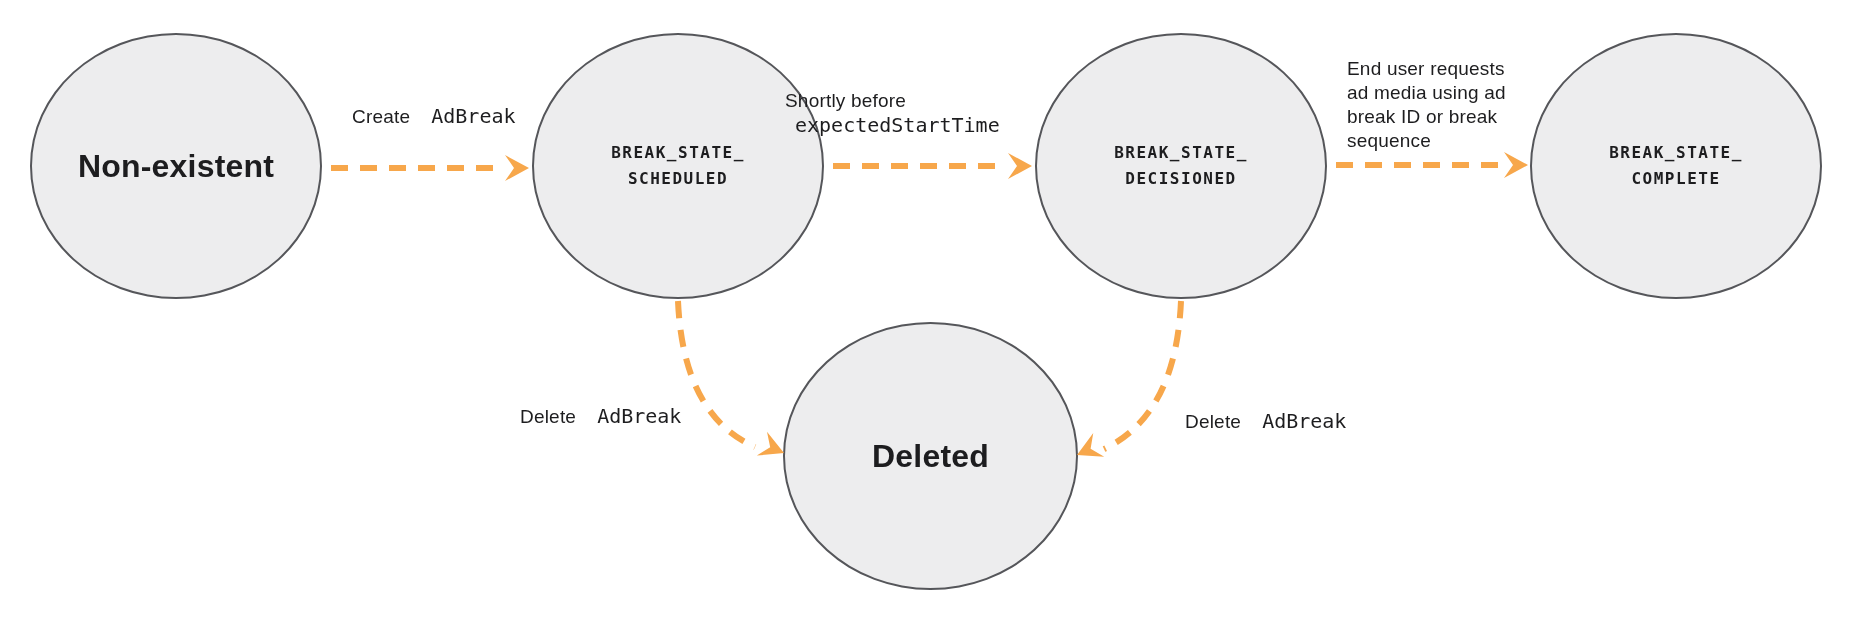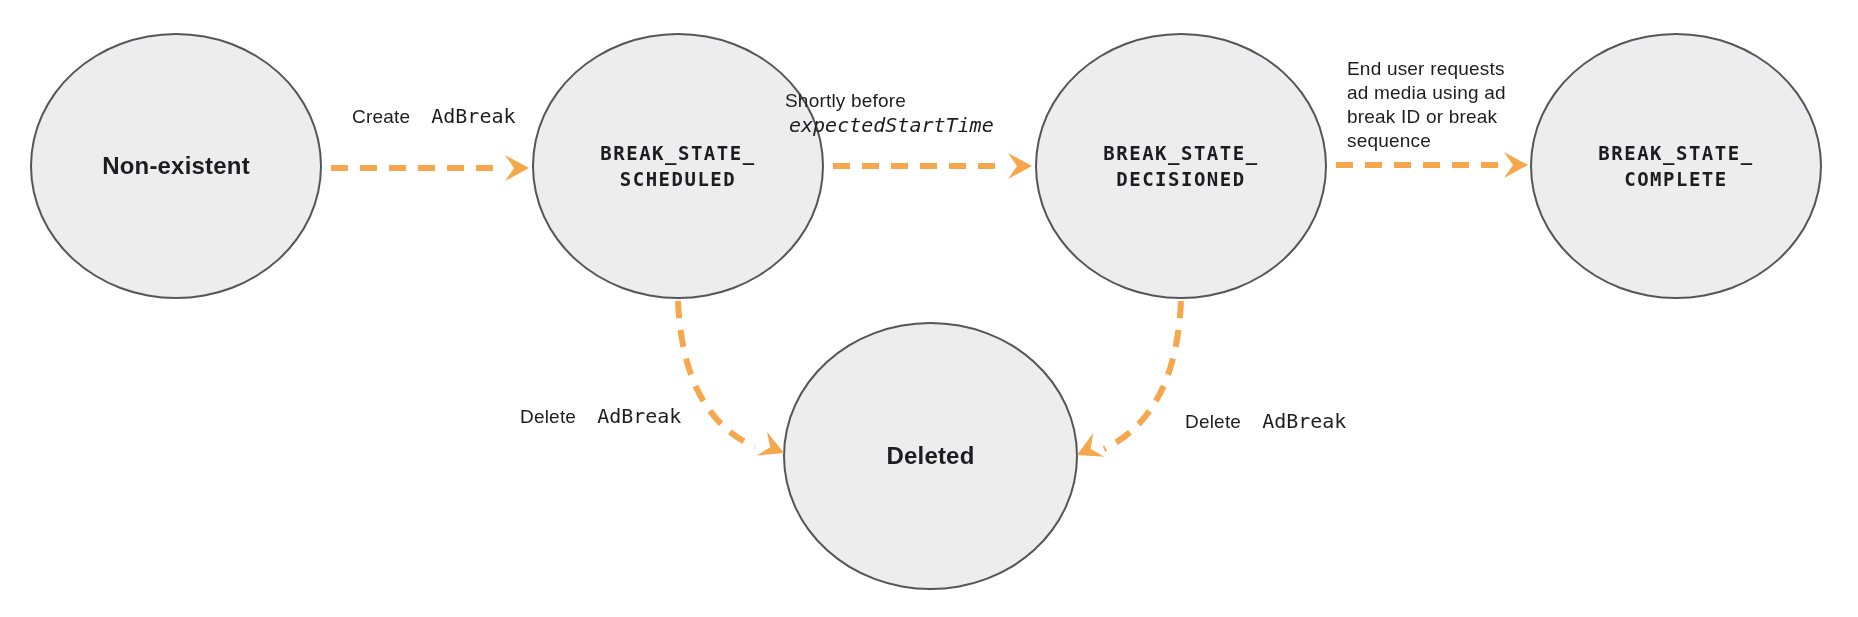--- a/index.html
+++ b/index.html
@@ -19,28 +19,28 @@
     display:flex;
     flex-direction:column;
     align-items:center;
     justify-content:center;
     text-align:center;
     box-sizing:border-box;
     z-index:1;
   }
   .state-name{
     font-weight:bold;
-    font-size:24px;
+    font-size:32px;
     color:#1D1D1F;
     letter-spacing:0.2px;
   }
   .state-code{
     font-family:"DejaVu Sans Mono", monospace;
     font-weight:bold;
-    font-size:19px;
+    font-size:16px;
     line-height:26px;
     letter-spacing:1.5px;
     color:#1D1D1F;
   }
   .edge-label{
     position:absolute;
     font-size:19px;
     line-height:25px;
     color:#1D1D1F;
     white-space:nowrap;
@@ -109,21 +109,21 @@
       <path d="M0,0 L-24,-13 L-15,0 L-24,13 Z" transform="translate(1077,455) rotate(155)"></path>
     </g>
   </svg>
 
   <div class="edge-label" style="left:352px;top:104px;">
     <span>Create</span><span class="code">AdBreak</span>
   </div>
 
   <div class="edge-label" style="left:785px;top:88px;">
     <div>Shortly before</div>
-    <div class="code" style="margin-left:4px;font-style:italic;">expectedStartTime</div>
+    <div class="code" style="margin-left:10px;">expectedStartTime</div>
   </div>
 
   <div class="edge-label" style="left:1347px;top:50px;line-height:24px;margin-top:7px;">
     <div>End user requests</div>
     <div>ad media using ad</div>
     <div>break ID or break</div>
     <div>sequence</div>
   </div>
 
   <div class="edge-label" style="left:520px;top:404px;">

